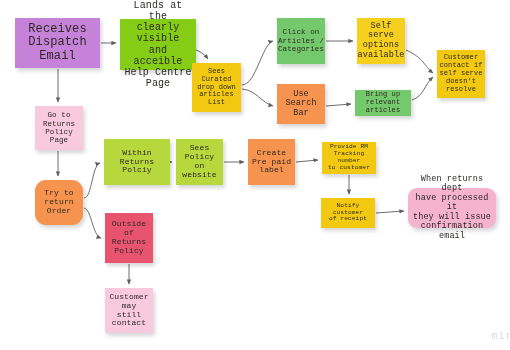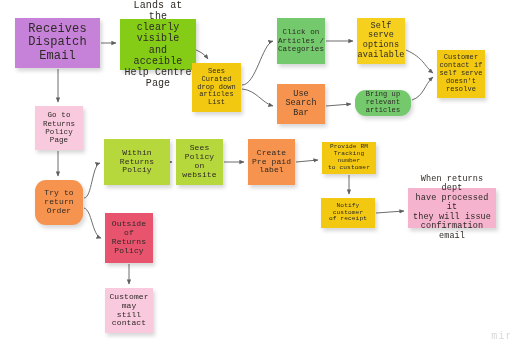--- a/index.html
+++ b/index.html
@@ -94,21 +94,21 @@
 articles List</div>
   <div class="node" style="left: 277px; top: 18px; width: 48px; height: 46px; background: rgb(116, 201, 108); font-size: 7.5px; color: rgb(46, 42, 38);">Click on
 Articles /
 Categories</div>
   <div class="node" style="left: 277px; top: 84px; width: 48px; height: 40px; background: rgb(246, 147, 78); font-size: 8.5px; color: rgb(46, 42, 38);">Use
 Search
 Bar</div>
   <div class="node" style="left: 357px; top: 18px; width: 48px; height: 46px; background: rgb(245, 208, 30); font-size: 8.5px; color: rgb(46, 42, 38);">Self serve
 options
 available</div>
-  <div class="node" style="left: 355px; top: 90px; width: 56px; height: 26px; background: rgb(116, 201, 108); font-size: 7px; color: rgb(46, 42, 38); border-radius: 11px;">Bring up
+  <div class="node" style="left: 355px; top: 90px; width: 56px; height: 26px; background: rgb(116, 201, 108); font-size: 7px; color: rgb(46, 42, 38);">Bring up
 relevant articles</div>
   <div class="node" style="left: 437px; top: 50px; width: 48px; height: 48px; background: rgb(242, 200, 17); font-size: 7px; color: rgb(46, 42, 38);">Customer
 contact if
 self serve
 doesn't
 resolve</div>
   <div class="node" style="left: 35px; top: 106px; width: 48px; height: 44px; background: rgb(249, 201, 222); font-size: 7.5px; color: rgb(46, 42, 38);">Go to
 Returns
 Policy
 Page</div>
@@ -122,21 +122,21 @@
 Policy on
 website</div>
   <div class="node" style="left: 248px; top: 139px; width: 47px; height: 46px; background: rgb(246, 147, 78); font-size: 8px; color: rgb(46, 42, 38);">Create
 Pre paid
 label</div>
   <div class="node" style="left: 322px; top: 142px; width: 54px; height: 32px; background: rgb(242, 200, 17); font-size: 6.2px; color: rgb(46, 42, 38);">Provide RM
 Tracking number
 to customer</div>
   <div class="node" style="left: 321px; top: 198px; width: 54px; height: 30px; background: rgb(242, 200, 17); font-size: 6.2px; color: rgb(46, 42, 38);">Notify customer
 of receipt</div>
-  <div class="node" style="left: 408px; top: 188px; width: 88px; height: 40px; background: rgb(245, 179, 205); font-size: 8.5px; color: rgb(46, 42, 38);">When returns dept
+  <div class="node" style="left: 408px; top: 188px; width: 88px; height: 40px; background: rgb(245, 179, 205); font-size: 8.5px; color: rgb(46, 42, 38); border-radius: 9px;">When returns dept
 have processed it
 they will issue
 confirmation email</div>
   <div class="node" style="left: 105px; top: 213px; width: 48px; height: 50px; background: rgb(232, 83, 110); font-size: 8px; color: rgb(46, 42, 38);">Outside
 of
 Returns
 Policy</div>
   <div class="node" style="left: 105px; top: 288px; width: 48px; height: 45px; background: rgb(249, 201, 222); font-size: 8px; color: rgb(46, 42, 38);">Customer
 may still
 contact</div>

